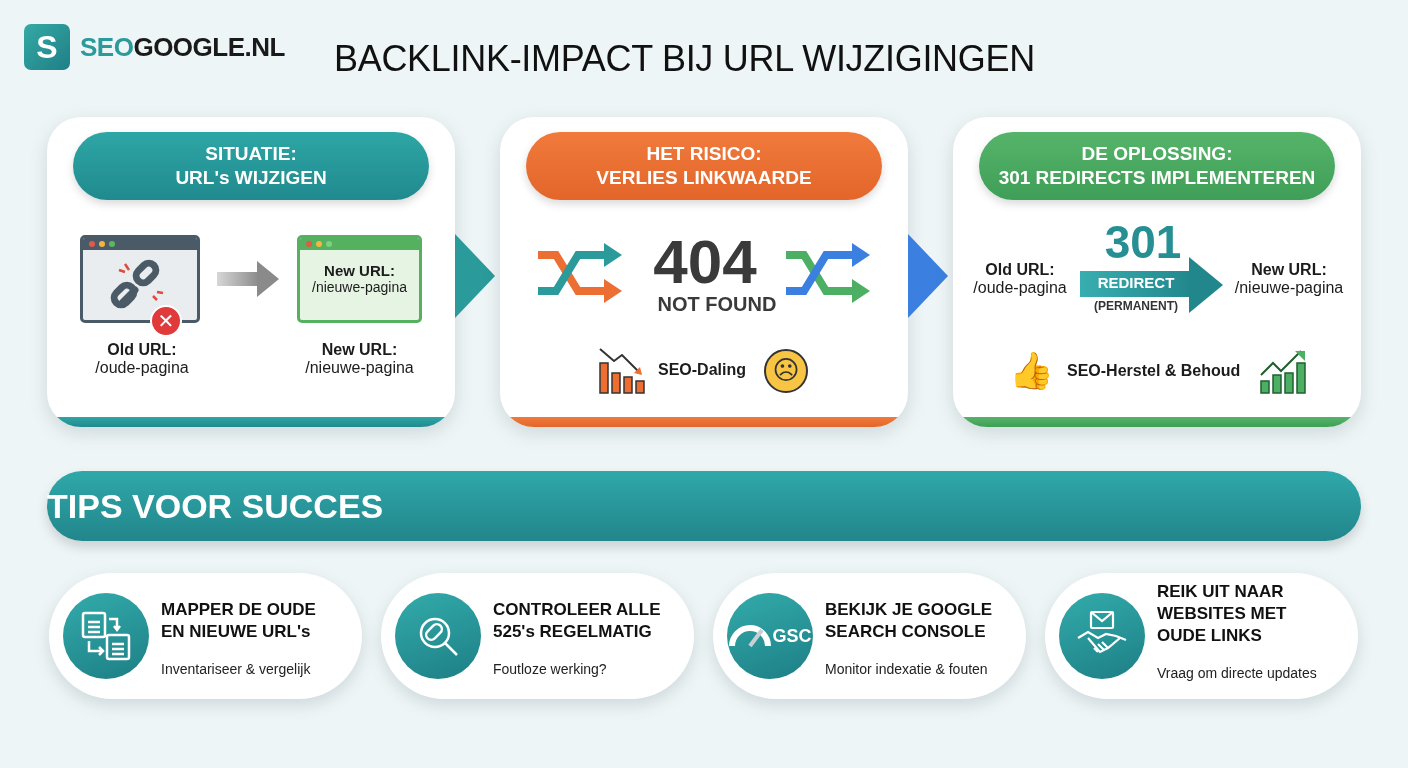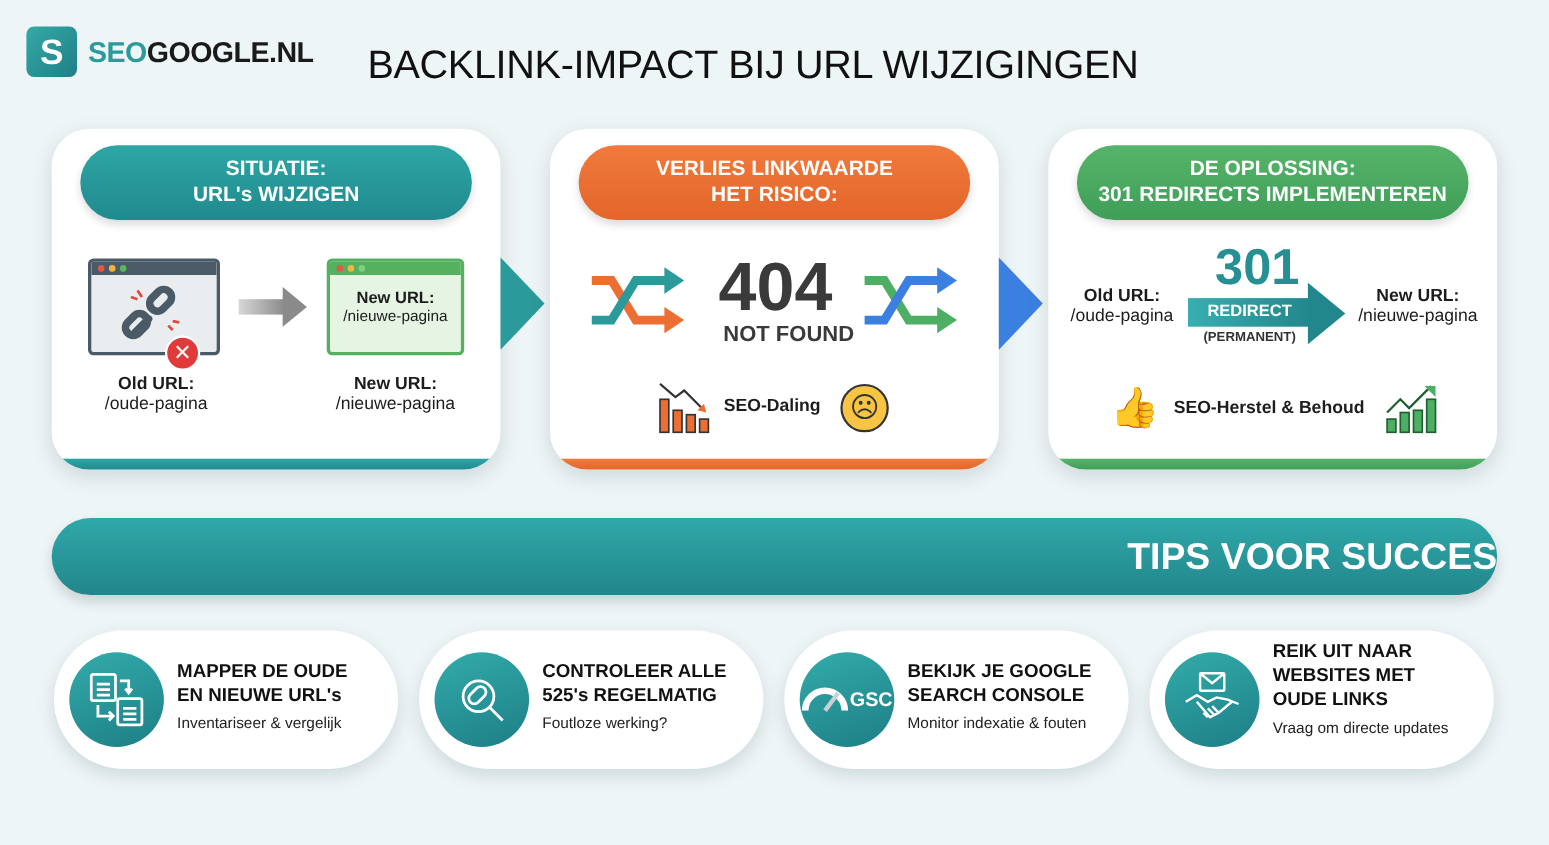--- a/index.html
+++ b/index.html
@@ -47,34 +47,34 @@
   .browser { position: absolute; border-radius: 5px; overflow: hidden; }
   .browser .bar { height: 12px; display: flex; gap: 4px; padding: 3px 6px; }
   .browser .dot { width: 6px; height: 6px; border-radius: 50%; }
   .lbl-b { font-weight: 700; font-size: 16px; }
   .lbl-r { font-size: 16px; }
   .center { text-align: center; position: absolute; }
 
   .tips-banner {
     position: absolute; left: 47px; top: 471px; width: 1314px; height: 70px;
     border-radius: 35px; background: linear-gradient(180deg,#2fa8a9,#22868c);
-    color: #fff; font-weight: 700; font-size: 34px; text-align: right; line-height: 70px;
+    color: #fff; font-weight: 700; font-size: 34px; text-align: left; line-height: 70px;
     box-shadow: 0 6px 12px rgba(0,0,0,0.15);
   }
   .tip {
     position: absolute; top: 573px; width: 313px; height: 126px; background: #fff;
     border-radius: 63px; box-shadow: 0 6px 16px rgba(60,90,100,0.18);
   }
   .tip-icon {
     position: absolute; left: 14px; top: 20px; width: 86px; height: 86px; border-radius: 50%;
     background: linear-gradient(160deg,#33abab,#1d7f86); display: flex; align-items: center; justify-content: center;
   }
   .tip-text { position: absolute; left: 112px; top: 26px; right: 14px; }
   .tip-title { font-weight: 700; font-size: 17px; line-height: 22px; color: #111; }
-  .tip-sub { font-size: 14px; color: #222; margin-top: 6px; }
+  .tip-sub { font-size: 14px; color: #222; margin-top: 18px; }
 </style>
 </head>
 <body>
 
 <div class="logo">
   <div class="logo-mark">S</div>
   <div class="logo-text">
     <span class="seo">SEO</span><span class="rest">GOOGLE.NL</span>
   </div>
 </div>
@@ -127,22 +127,22 @@
     <div class="lbl-b">New URL:</div>
     <div class="lbl-r">/nieuwe-pagina</div>
   </div>
   <div class="bottom-bar teal"></div>
 </div>
 
 <div class="connector" style="left:455px; top:234px; border-left-color:#2a9a9a;"></div>
 
 <div class="card" style="left:500px;">
   <div class="card-header orange">
+    <div>HET RISICO:</div>
     <div>VERLIES LINKWAARDE</div>
-    <div>HET RISICO:</div>
   </div>
   <svg style="position:absolute; left:36px; top:126px;" width="92" height="64" viewBox="0 0 92 64">
     <path d="M2 12 h18 l22 36 h28" fill="none" stroke="#ec6e32" stroke-width="8"></path>
     <path d="M68 36 l18 12 l-18 12z" fill="#ec6e32"></path>
     <path d="M2 48 h18 l22 -36 h28" fill="none" stroke="#2a9a9a" stroke-width="8"></path>
     <path d="M68 0 l18 12 l-18 12z" fill="#2a9a9a"></path>
   </svg>
   <div class="center" style="left:140px; width:130px; top:112px; font-size:62px; font-weight:700; color:#3a3a3a; line-height:66px;">404</div>
   <div class="center" style="left:142px; width:150px; top:176px; font-size:20px; font-weight:700; color:#3a3a3a;">NOT FOUND</div>
   <svg style="position:absolute; left:284px; top:126px;" width="92" height="64" viewBox="0 0 92 64">

